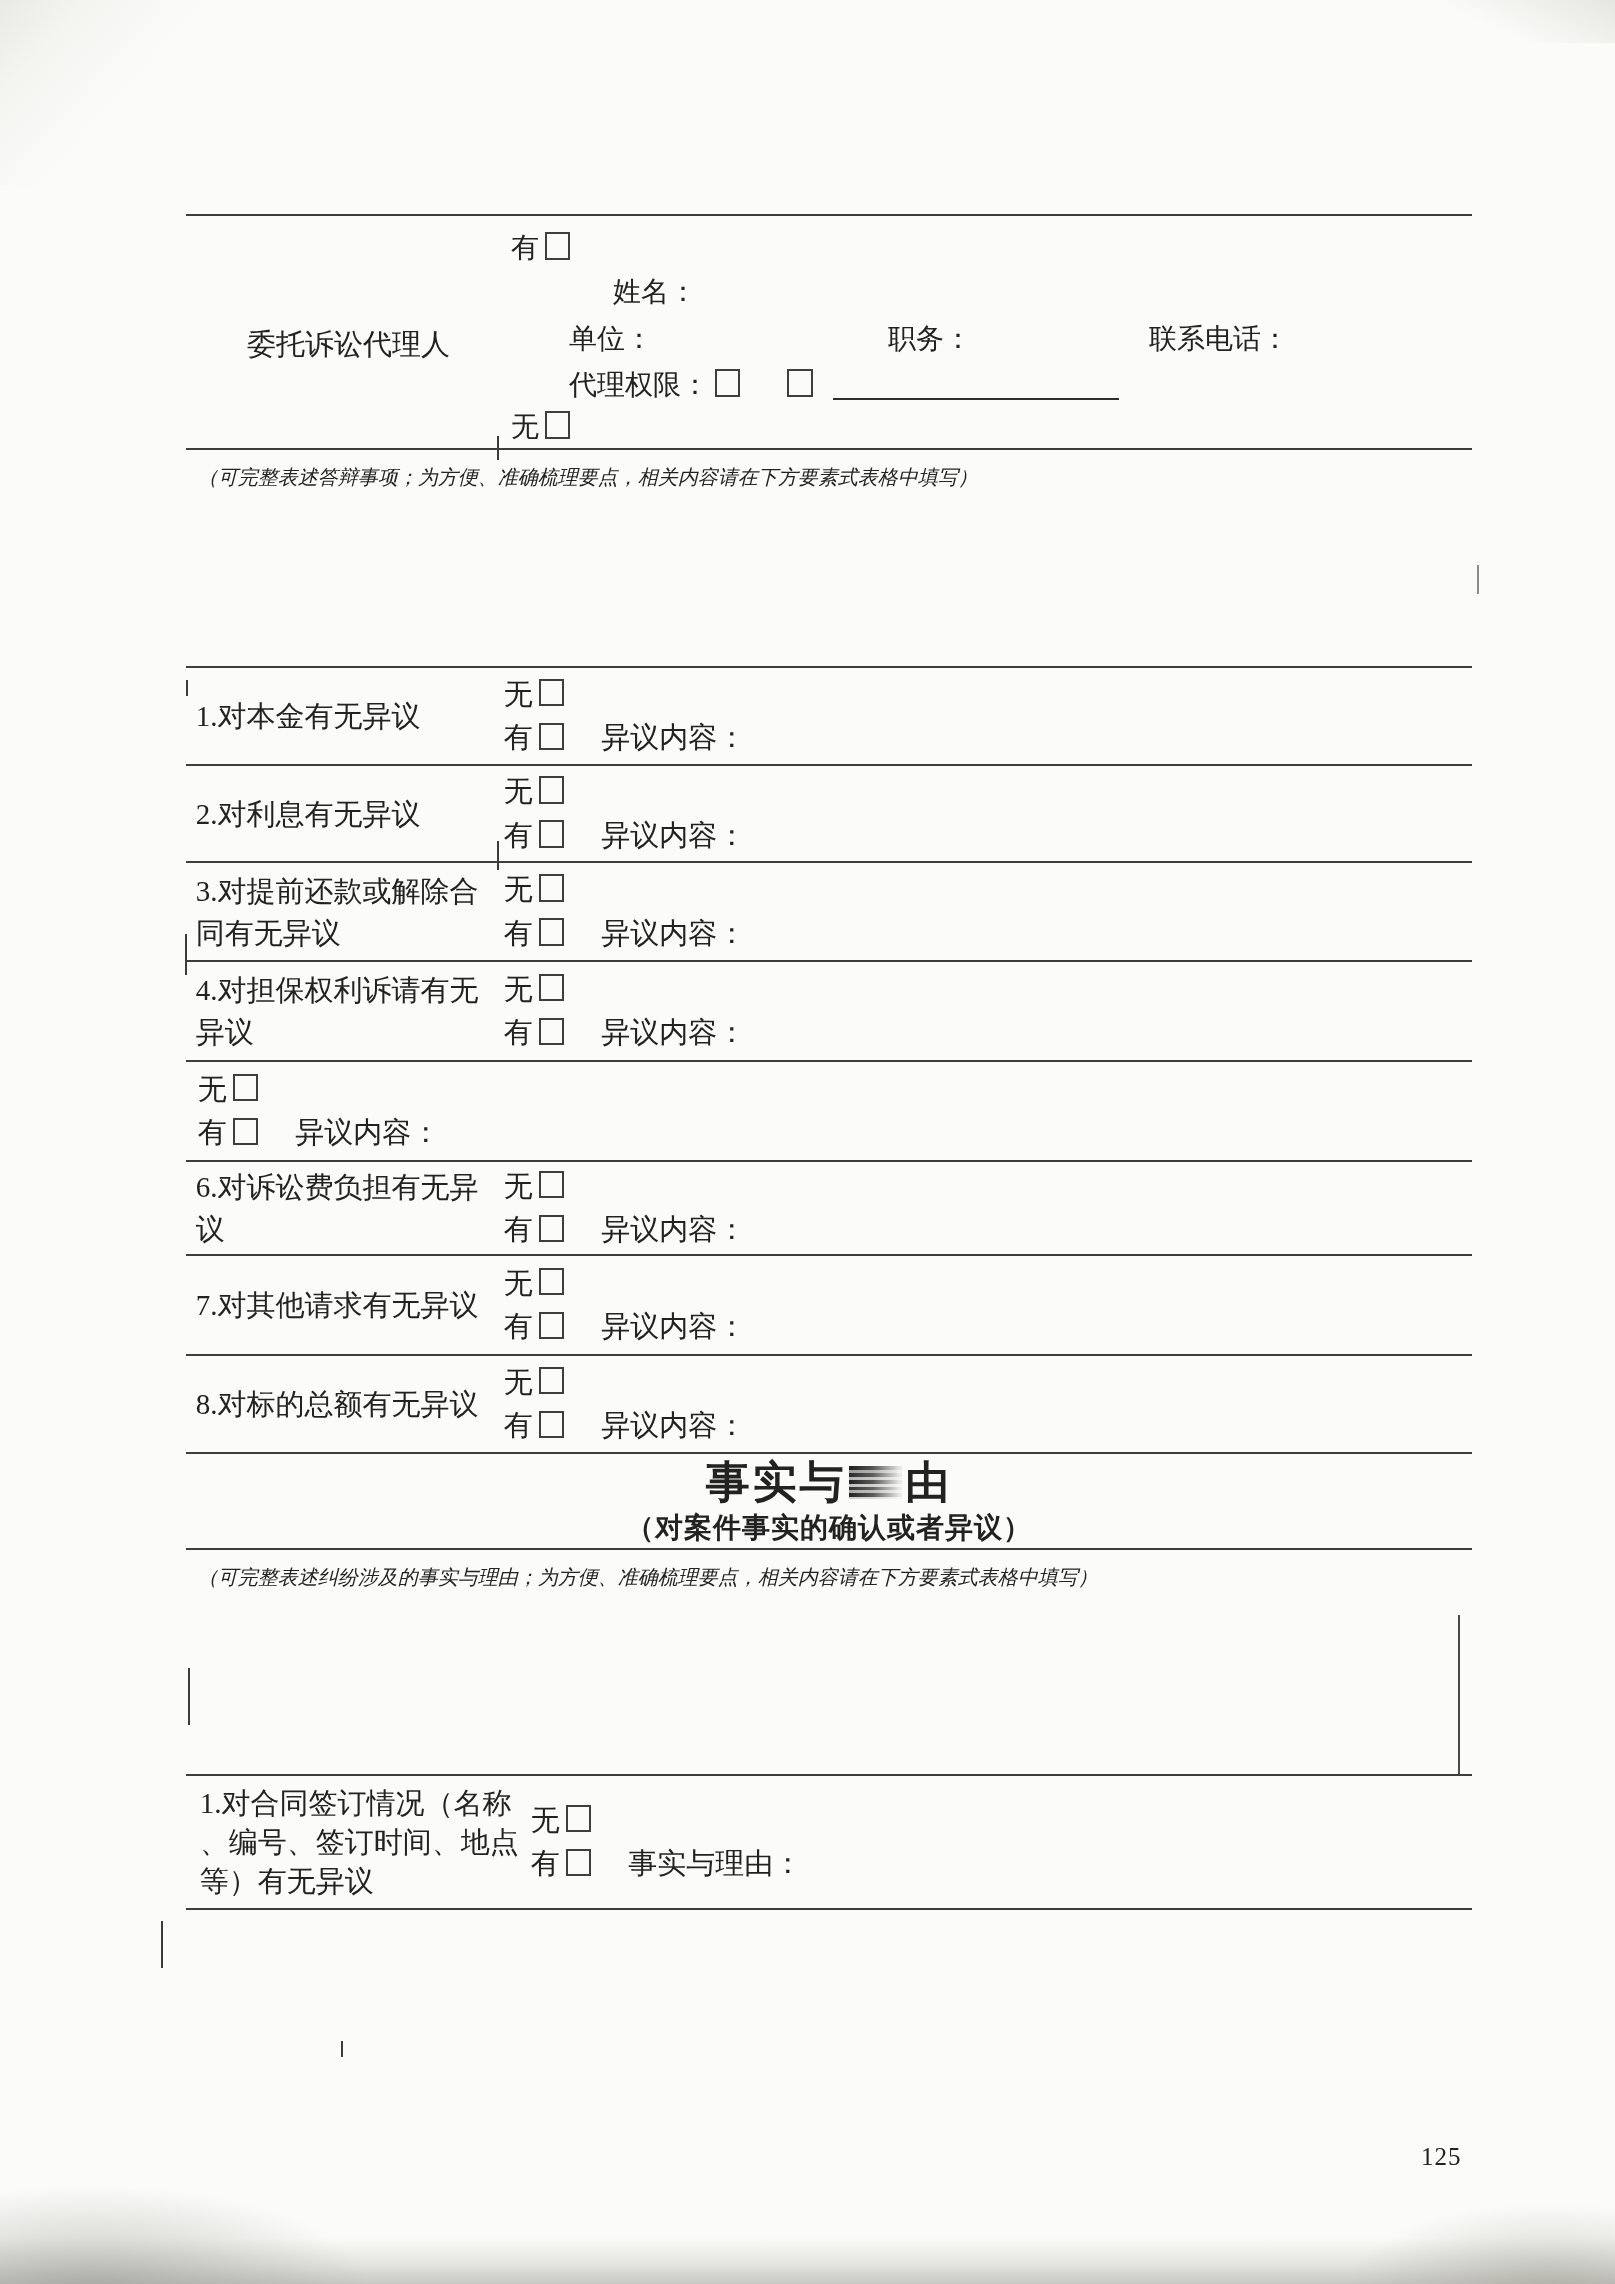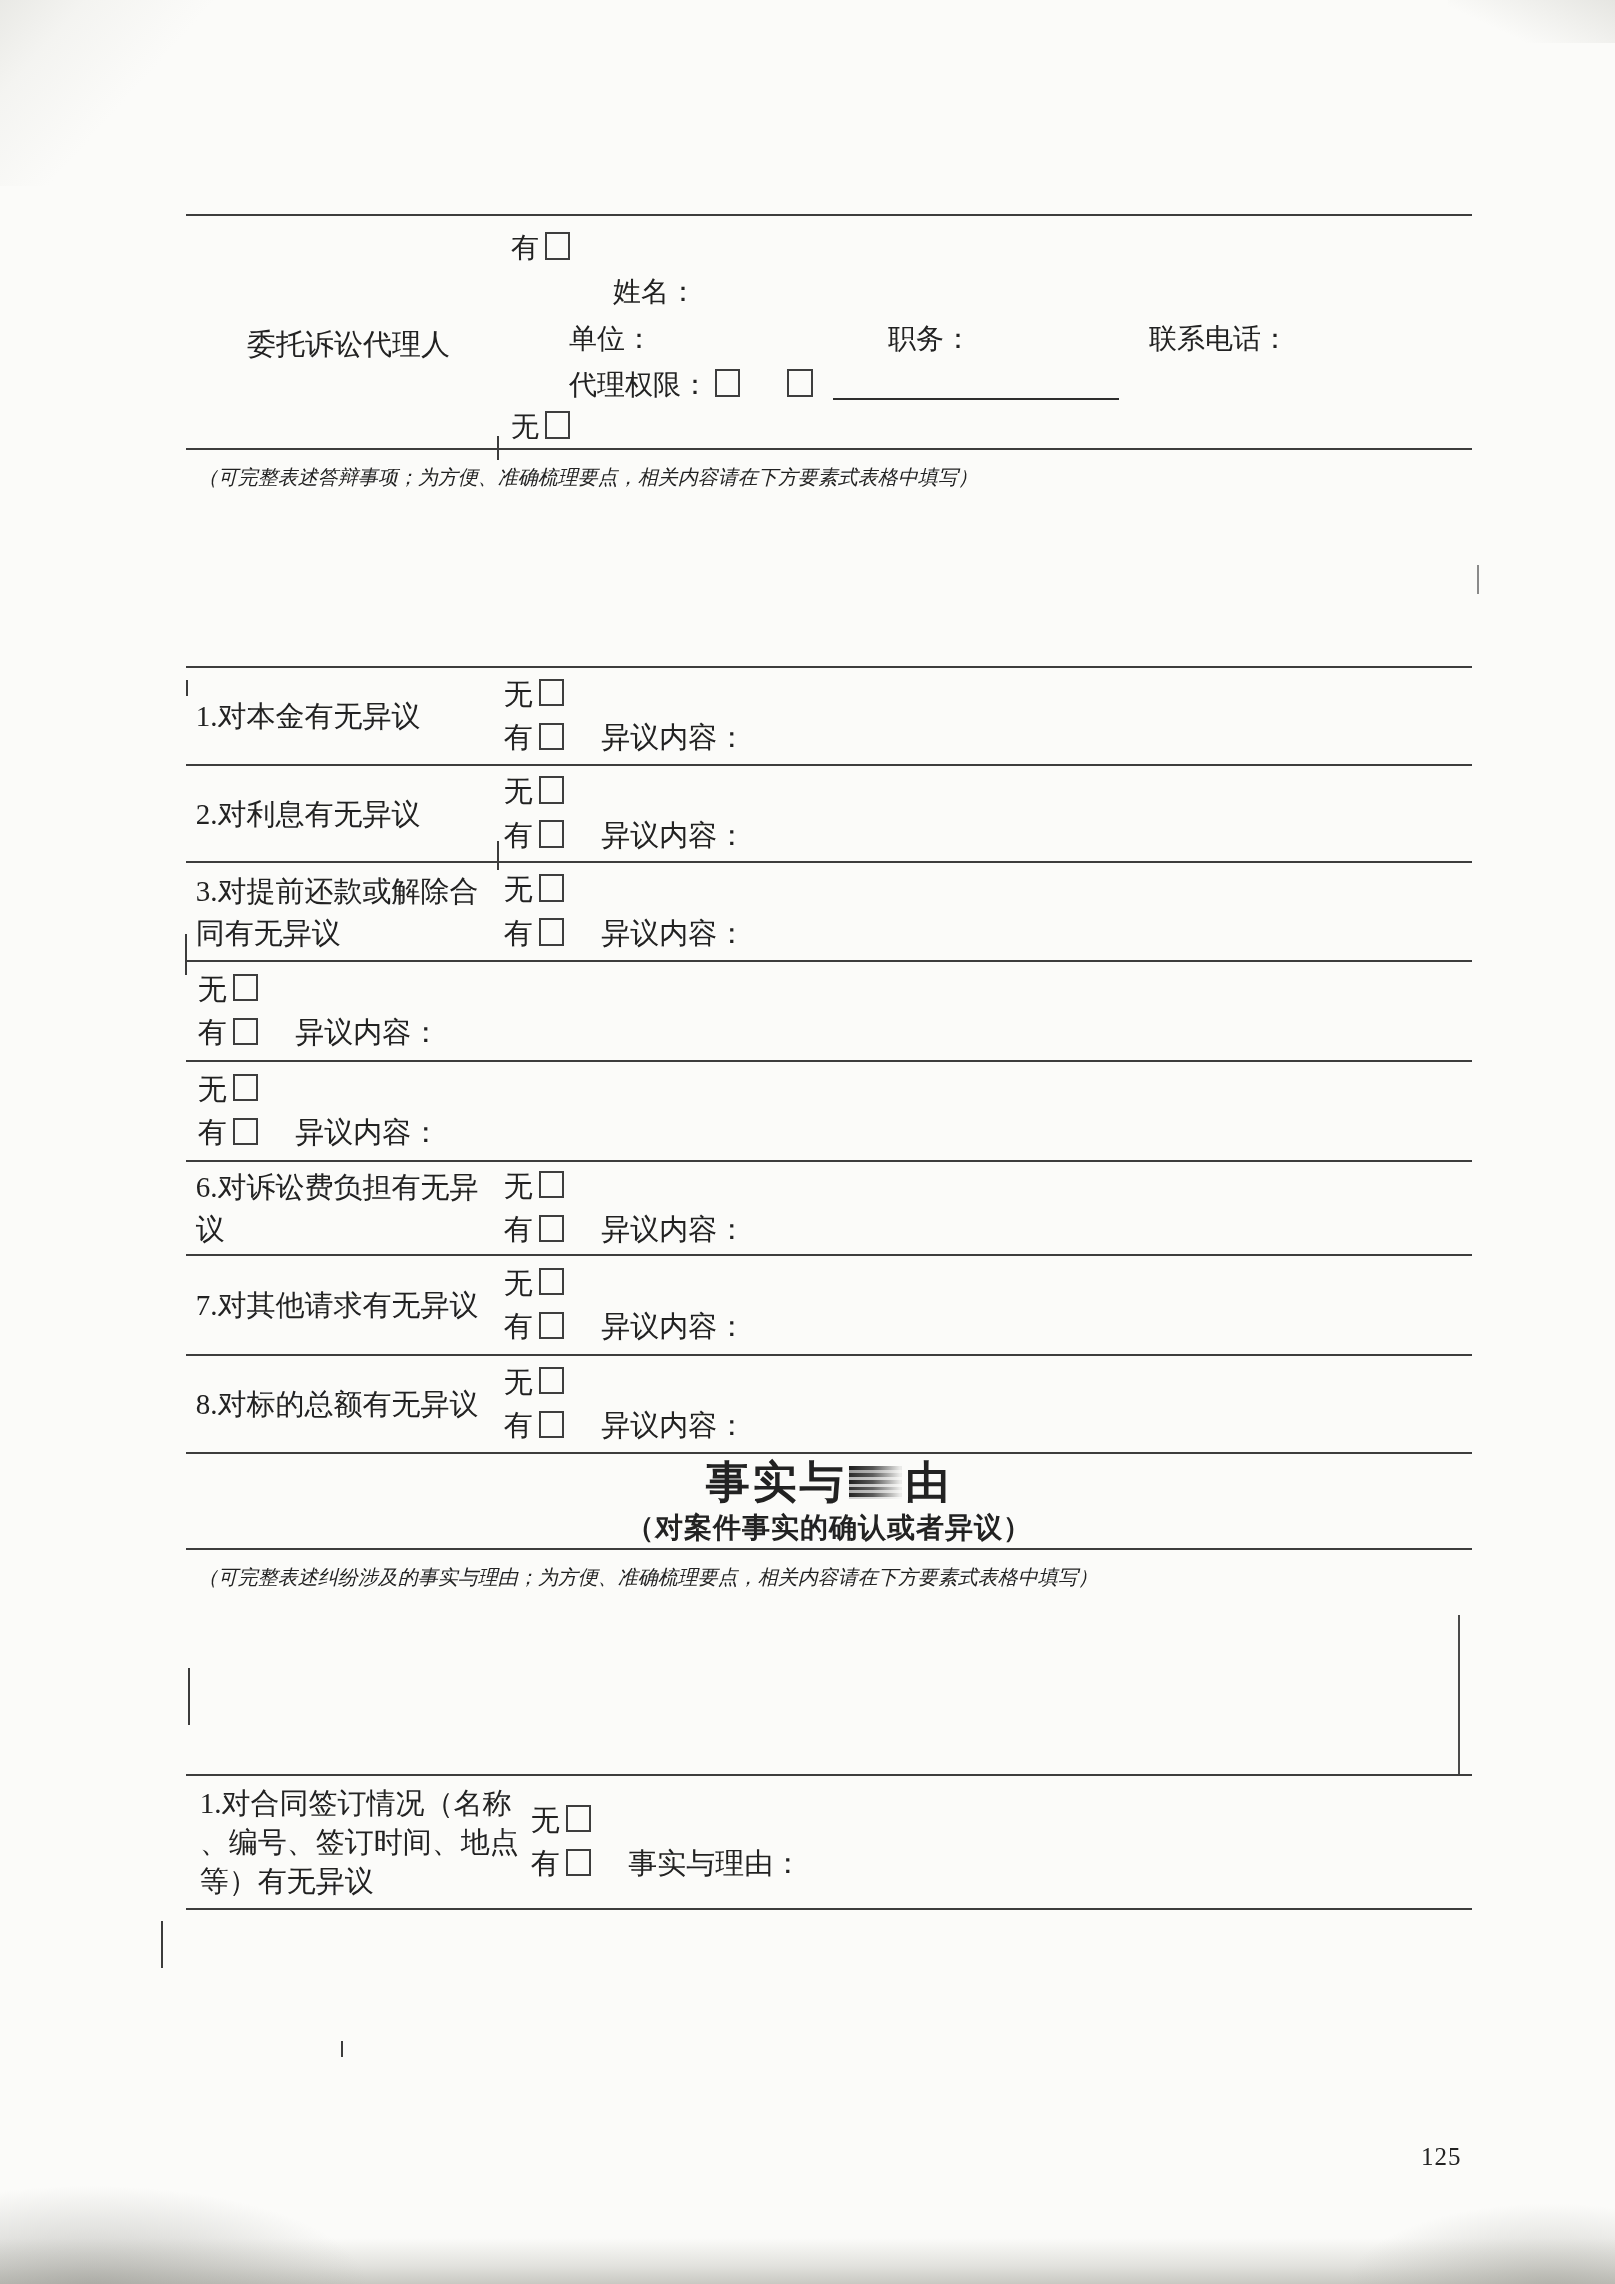--- a/index.html
+++ b/index.html
@@ -123,20 +123,21 @@
         </div>
     </div>
     <div class="row arow r99">
       <div class="lbl">3.对提前还款或解除合同有无异议</div>
       <div class="ctn">
           <div><span>无</span><span class="cb"></span></div>
         <div><span>有</span><span class="cb"></span><span class="clab">异议内容：</span></div>
         </div>
     </div>
     <div class="row arow r100">
+      <div class="lbl">4.对担保权利诉请有无异议</div>
       <div class="ctn">
           <div><span>无</span><span class="cb"></span></div>
         <div><span>有</span><span class="cb"></span><span class="clab">异议内容：</span></div>
         </div>
     </div>
     <div class="row arow r100">
       <div class="ctn">
           <div><span>无</span><span class="cb"></span></div>
         <div><span>有</span><span class="cb"></span><span class="clab">异议内容：</span></div>
         </div>

